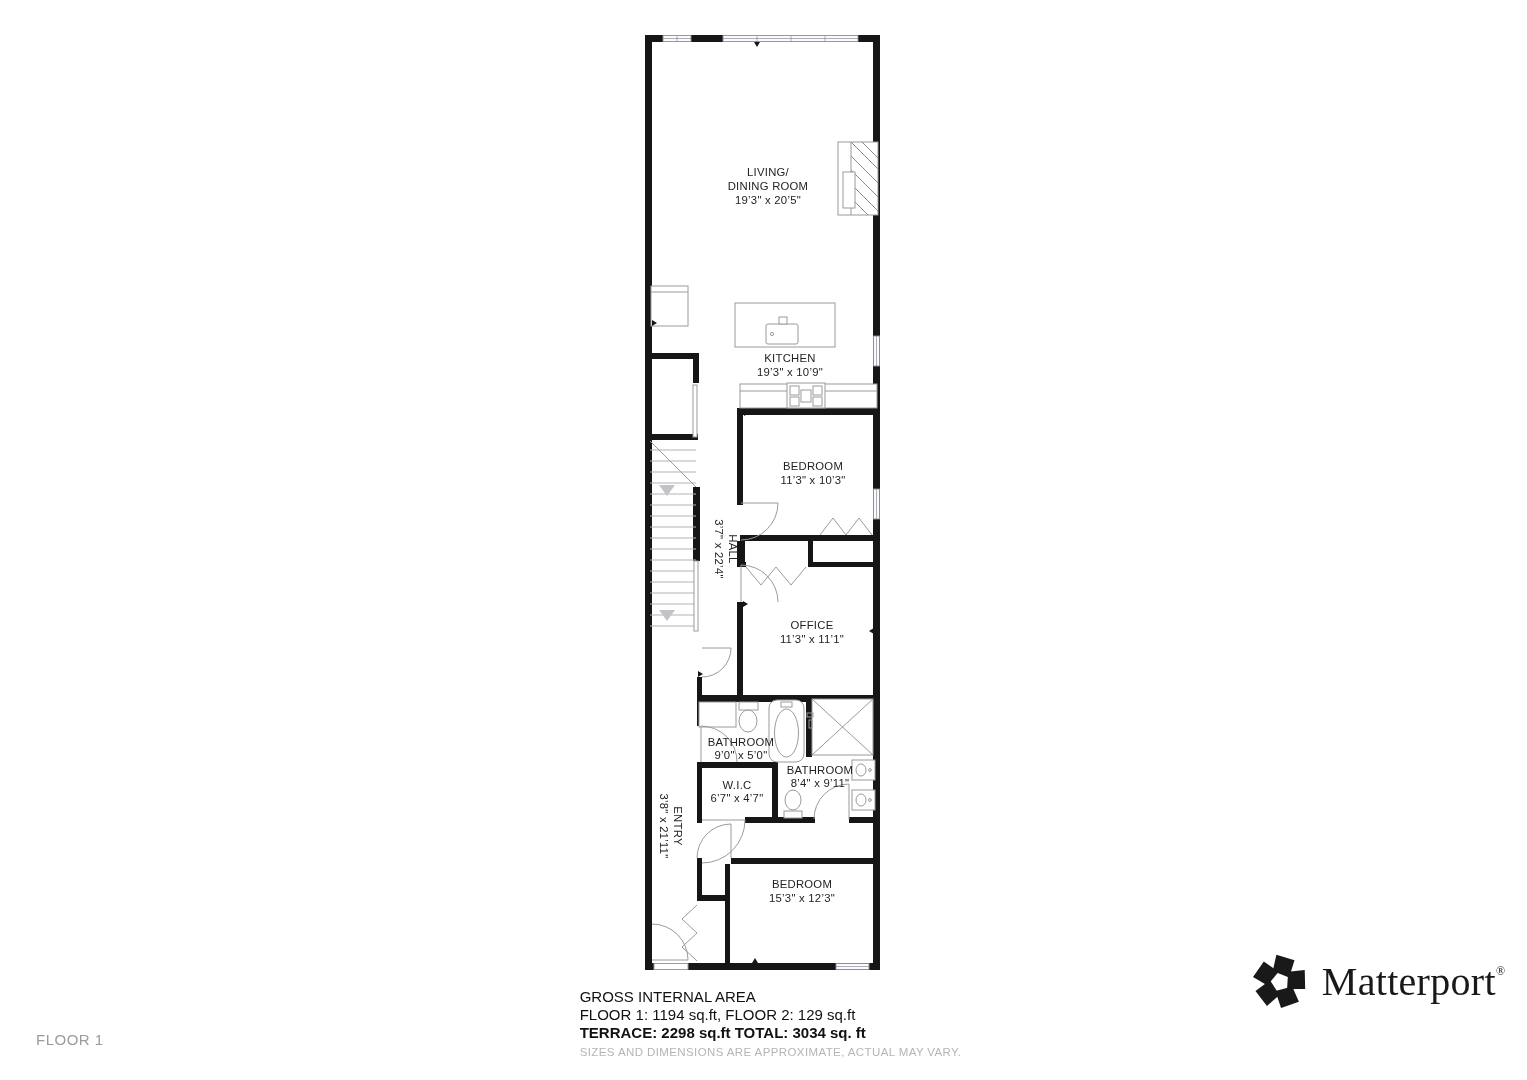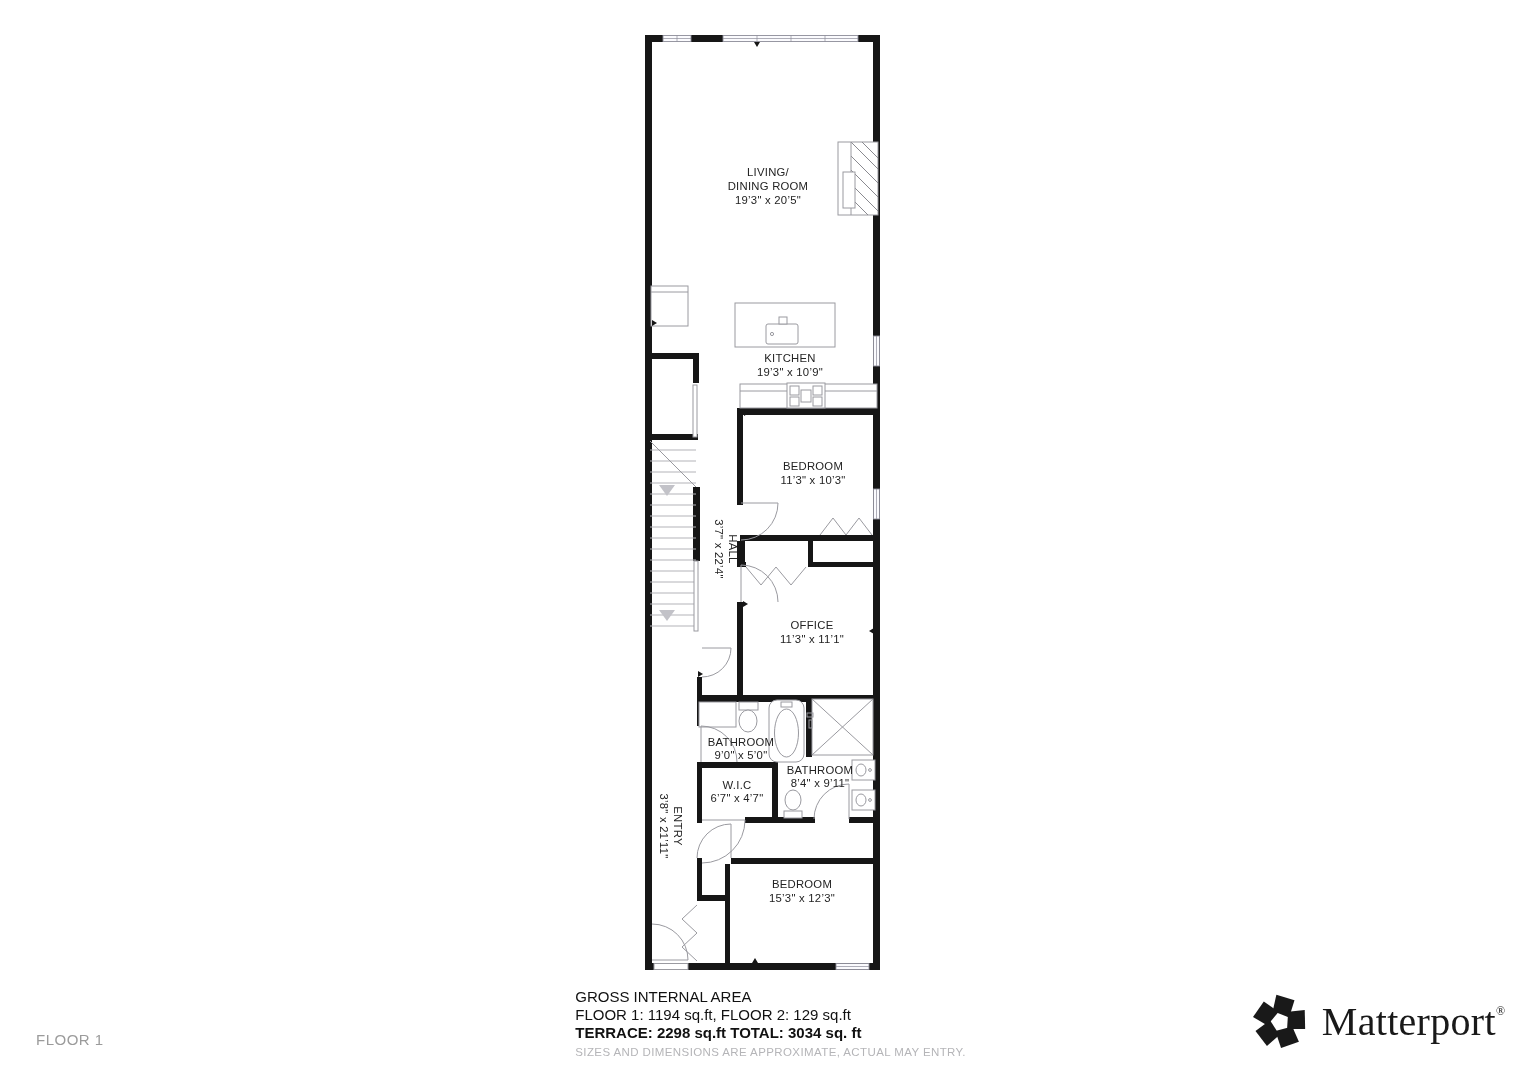--- a/index.html
+++ b/index.html
@@ -17,21 +17,21 @@
   .arrow{fill:#c2c2c8;}
   .mk{fill:#161616;}
   .lbl{font-family:"Liberation Sans",sans-serif;font-size:11.3px;fill:#232323;letter-spacing:.25px;}
   .footer{position:absolute;top:988px;left:calc(50% + 7px);transform:translateX(-50%);
           text-align:left;white-space:nowrap;color:#111;}
   .footer-title{font-size:15px;line-height:18px;}
   .footer-line{font-size:15px;line-height:18px;}
   .footer-total{font-size:15px;line-height:18px;font-weight:bold;}
   .footer-disclaimer{font-size:11.5px;line-height:16px;color:#b5b5b8;letter-spacing:.4px;margin-top:2px;}
   .floor-label{position:absolute;left:36px;top:1031px;font-size:15px;color:#9b9b9b;letter-spacing:.5px;}
-  .brand{position:absolute;right:22px;top:992px;display:flex;align-items:center;gap:13px;}
+  .brand{position:absolute;right:22px;top:952px;display:flex;align-items:center;gap:13px;}
   .brand-word{font-family:"Liberation Serif",serif;font-size:40px;color:#191919;letter-spacing:.3px;}
   .brand-reg{font-family:"Liberation Serif",serif;font-size:12px;color:#191919;vertical-align:20px;}
 </style>
 </head>
 <body>
 
 <div class="page">
 
   <svg class="plan-svg" width="1527" height="1080" viewBox="0 0 1527 1080">
 
@@ -267,21 +267,21 @@
 
       <text class="lbl" x="802" y="888">BEDROOM</text>
       <text class="lbl" x="802" y="902">15’3" x 12’3"</text>
     </g>
   </svg>
 
   <div class="footer">
     <div class="footer-title">GROSS INTERNAL AREA</div>
     <div class="footer-line">FLOOR 1: 1194 sq.ft, FLOOR 2: 129 sq.ft</div>
     <div class="footer-total">TERRACE: 2298 sq.ft TOTAL: 3034 sq. ft</div>
-    <div class="footer-disclaimer">SIZES AND DIMENSIONS ARE APPROXIMATE, ACTUAL MAY ENTRY.</div>
+    <div class="footer-disclaimer">SIZES AND DIMENSIONS ARE APPROXIMATE, ACTUAL MAY VARY.</div>
   </div>
 
   <div class="floor-label">FLOOR 1</div>
 
   <div class="brand">
     <svg width="58" height="58" viewBox="0 0 64 64">
       <g transform="translate(32,33)" fill="#191919">
         <path d="M -4,-30 L 16,-24 L 10,-5 L -8,-12 Z"></path>
         <path d="M -4,-30 L 16,-24 L 10,-5 L -8,-12 Z" transform="rotate(72)"></path>
         <path d="M -4,-30 L 16,-24 L 10,-5 L -8,-12 Z" transform="rotate(144)"></path>

